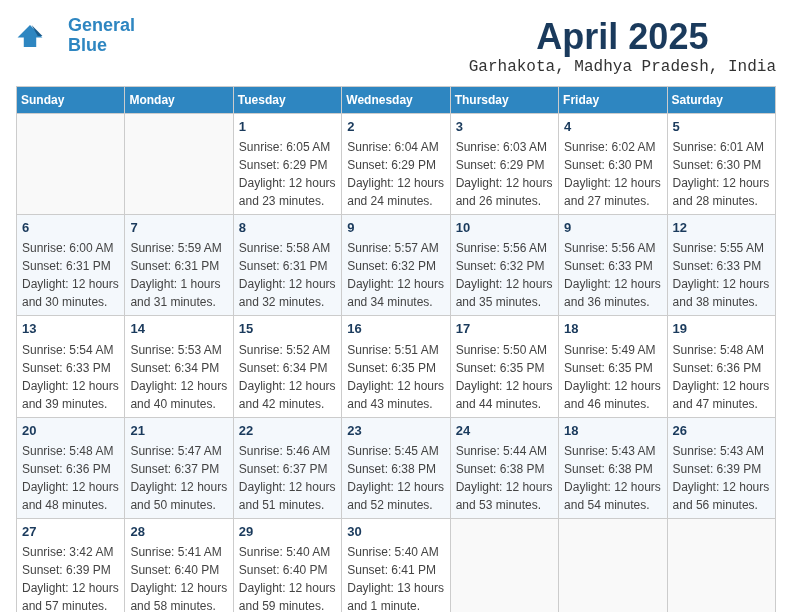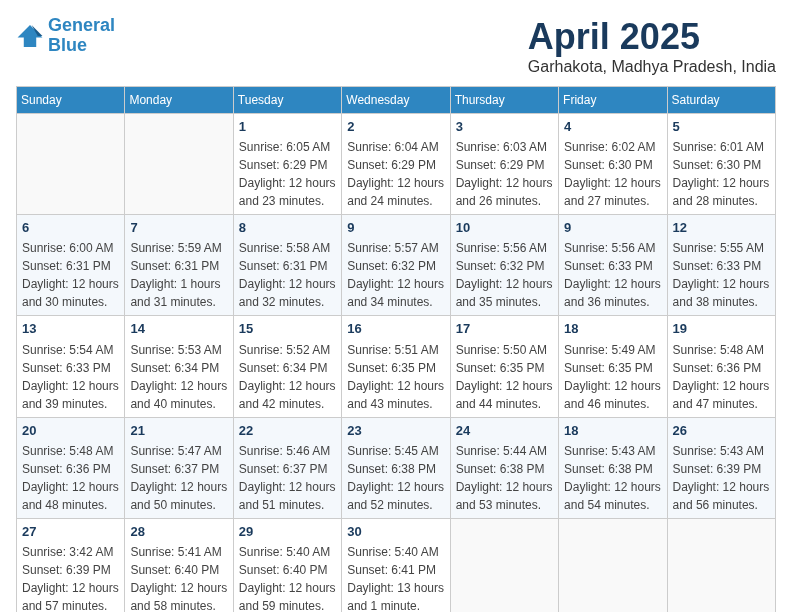--- a/index.html
+++ b/index.html
@@ -22,49 +22,51 @@
       gap: 4px;
     }
     .logo-text {
       font-size: 18px;
       font-weight: bold;
       color: #1a3a5c;
       line-height: 1.1;
     }
     .logo-text span {
       color: #2e86c1;
+      margin-left: 20px;
     }
     .logo-icon {
       width: 28px;
       height: 28px;
     }
     .title-block {
-      text-align: left;
+      text-align: center;
     }
     .month-title {
       font-size: 36px;
       font-weight: bold;
       color: #1a3a5c;
     }
     .location-title {
       font-size: 16px;
       color: #333;
+      font-family: Liberation Mono, monospace;
     }
     .calendar {
       width: 100%;
       border-collapse: collapse;
       font-size: 10.5px;
     }
     .calendar th {
       background: #2e86c1;
       color: #fff;
       padding: 6px 4px;
       text-align: left;
       font-size: 12px;
-      font-weight: normal;
+      font-weight: bold;
       border: 1px solid #ccc;
     }
     .calendar td {
       vertical-align: top;
       border: 1px solid #ccc;
       padding: 4px 5px;
       width: 107px;
       min-height: 80px;
       color: #333;
       line-height: 1.4;

